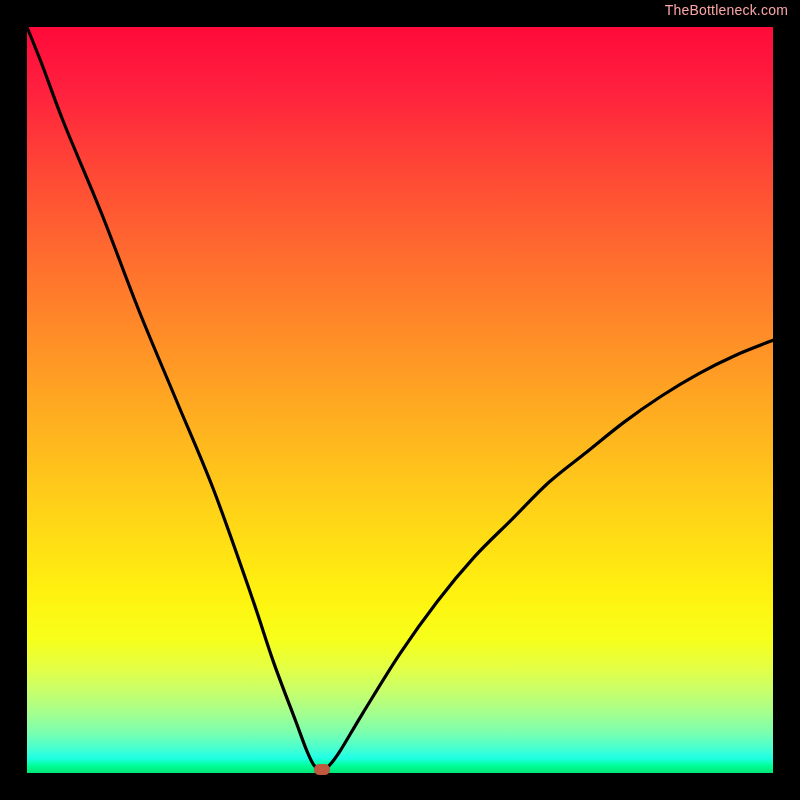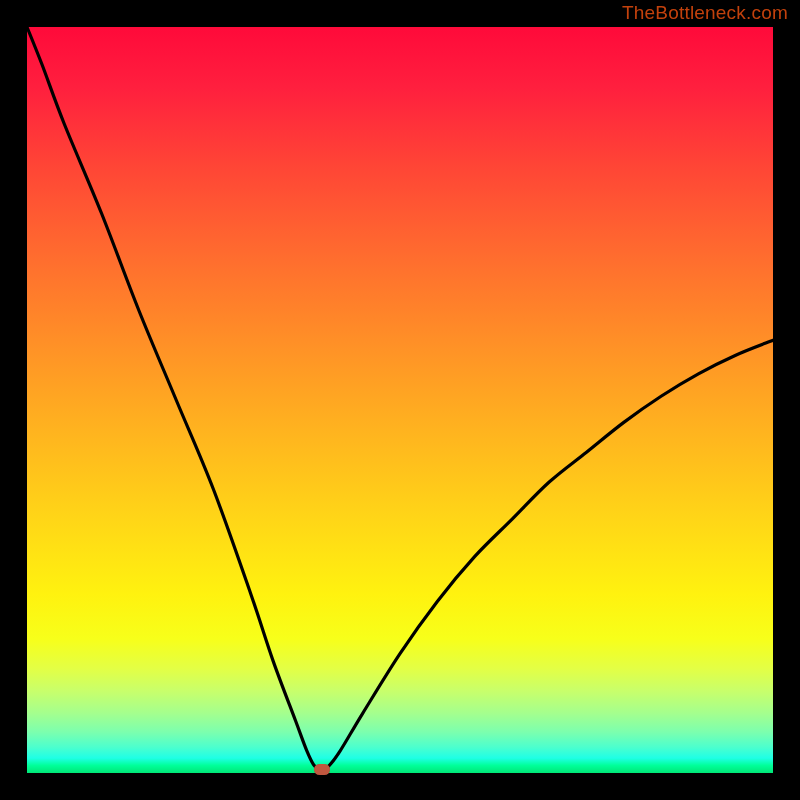--- a/index.html
+++ b/index.html
@@ -41,22 +41,22 @@
       #4dffcd 96.5%,
       #1fffe5 98%,
       #00ff99 99%,
       #00e676 100%
     );
   }
   .watermark {
     position: absolute;
     top: 2px;
     right: 12px;
-    color: #c2410c;
-    font-size: 19px;
+    color: #fca5a5;
+    font-size: 14px;
     letter-spacing: 0.2px;
     font-weight: 400;
     user-select: none;
     text-align: center;
   }
   svg.curve {
     position: absolute;
     left: 0;
     top: 0;
     width: 746px;

